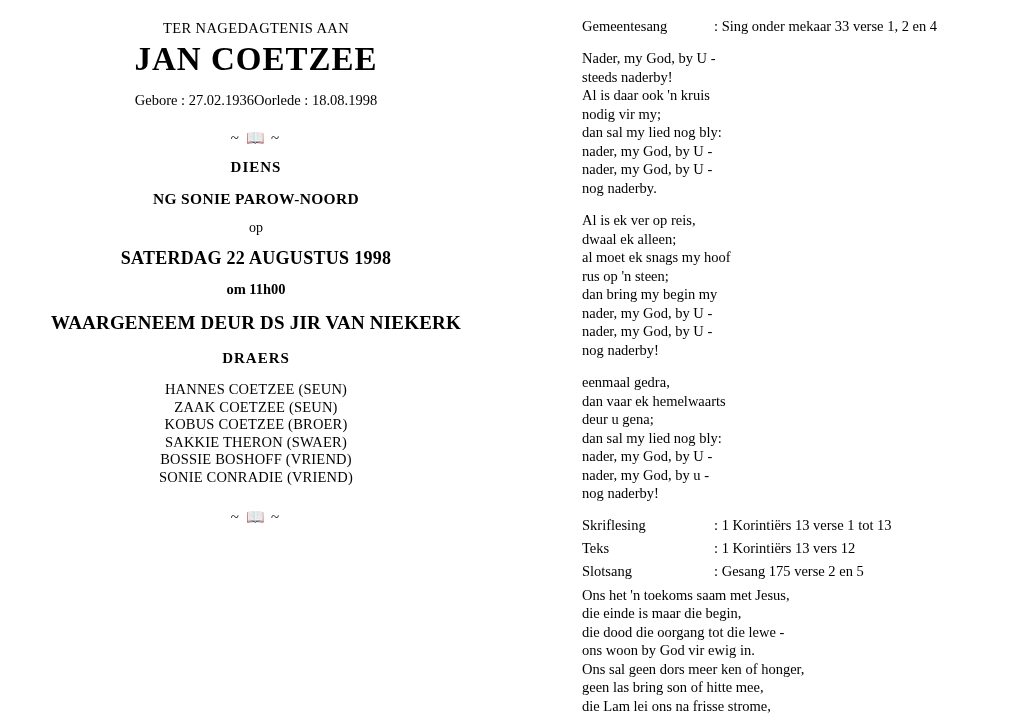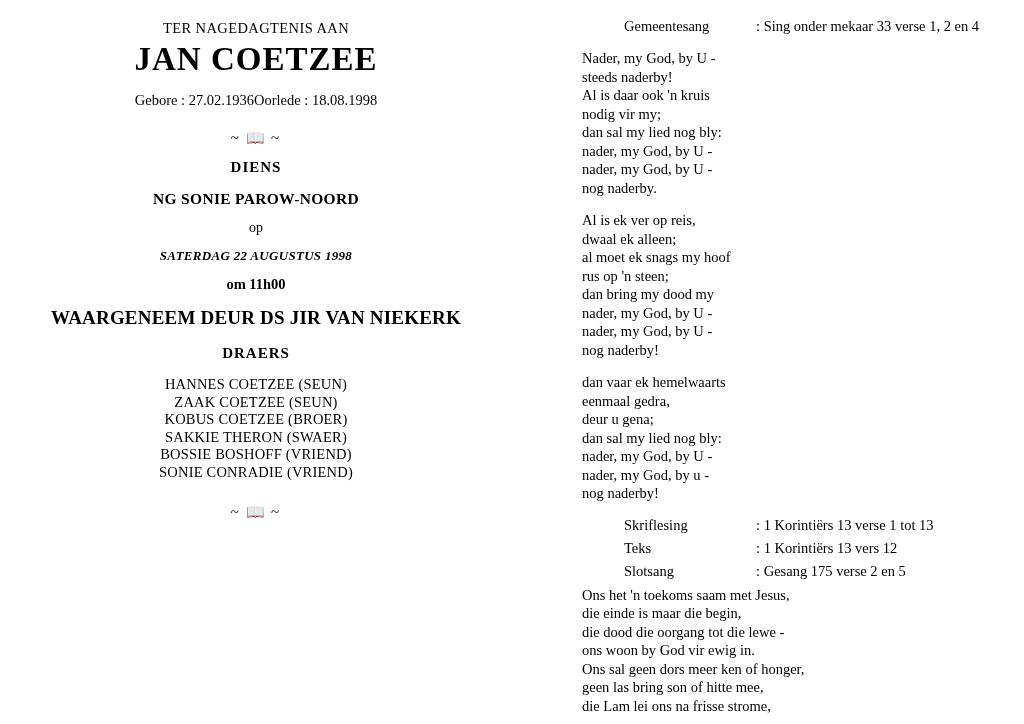--- a/index.html
+++ b/index.html
@@ -73,25 +73,24 @@
     font-size: 14px;
     margin: 10px 0 12px 0;
   }
   .church {
     font-size: 15.5px;
     font-weight: bold;
     letter-spacing: 0.3px;
     margin: 8px 0 12px 0;
   }
   .date-line {
-    font-size: 13px;
+    font-size: 18px;
     font-weight: bold;
     letter-spacing: 0.3px;
     margin: 8px 0 12px 0;
-    font-style: italic;
   }
   .time-line {
     font-size: 14.5px;
     font-weight: bold;
     margin: 10px 0 14px 0;
   }
   .officiant {
     font-size: 19px;
     font-weight: bold;
     letter-spacing: 0.2px;
@@ -120,21 +119,20 @@
   }
   .labelrow {
     display: flex;
     align-items: baseline;
     font-size: 14.5px;
     margin-bottom: 6px;
   }
   .labelrow .lbl {
     width: 132px;
     flex: 0 0 132px;
-    margin-left: 42px;
   }
   .labelrow .val {
     flex: 1;
   }
   .verse-block {
     margin-bottom: 14px;
   }
   .gap-top { margin-top: 14px; }
   .label-group { margin-top: 6px; }
 </style>
@@ -214,29 +212,29 @@
       <div class="rline">nader, my God, by U -</div>
       <div class="rline">nader, my God, by U -</div>
       <div class="rline">nog naderby.</div>
     </div>
 
     <div class="verse-block">
       <div class="rline">Al is ek ver op reis,</div>
       <div class="rline">dwaal ek alleen;</div>
       <div class="rline">al moet ek snags my hoof</div>
       <div class="rline">rus op 'n steen;</div>
-      <div class="rline">dan bring my dood my</div>
+      <div class="rline">dan bring my begin my</div>
       <div class="rline">nader, my God, by U -</div>
       <div class="rline">nader, my God, by U -</div>
       <div class="rline">nog naderby!</div>
     </div>
 
     <div class="verse-block">
+      <div class="rline">eenmaal gedra,</div>
       <div class="rline">dan vaar ek hemelwaarts</div>
-      <div class="rline">eenmaal gedra,</div>
       <div class="rline">deur u gena;</div>
       <div class="rline">dan sal my lied nog bly:</div>
       <div class="rline">nader, my God, by U -</div>
       <div class="rline">nader, my God, by u -</div>
       <div class="rline">nog naderby!</div>
     </div>
 
     <div class="label-group">
       <div class="labelrow">
         <div class="lbl">Skriflesing</div>

